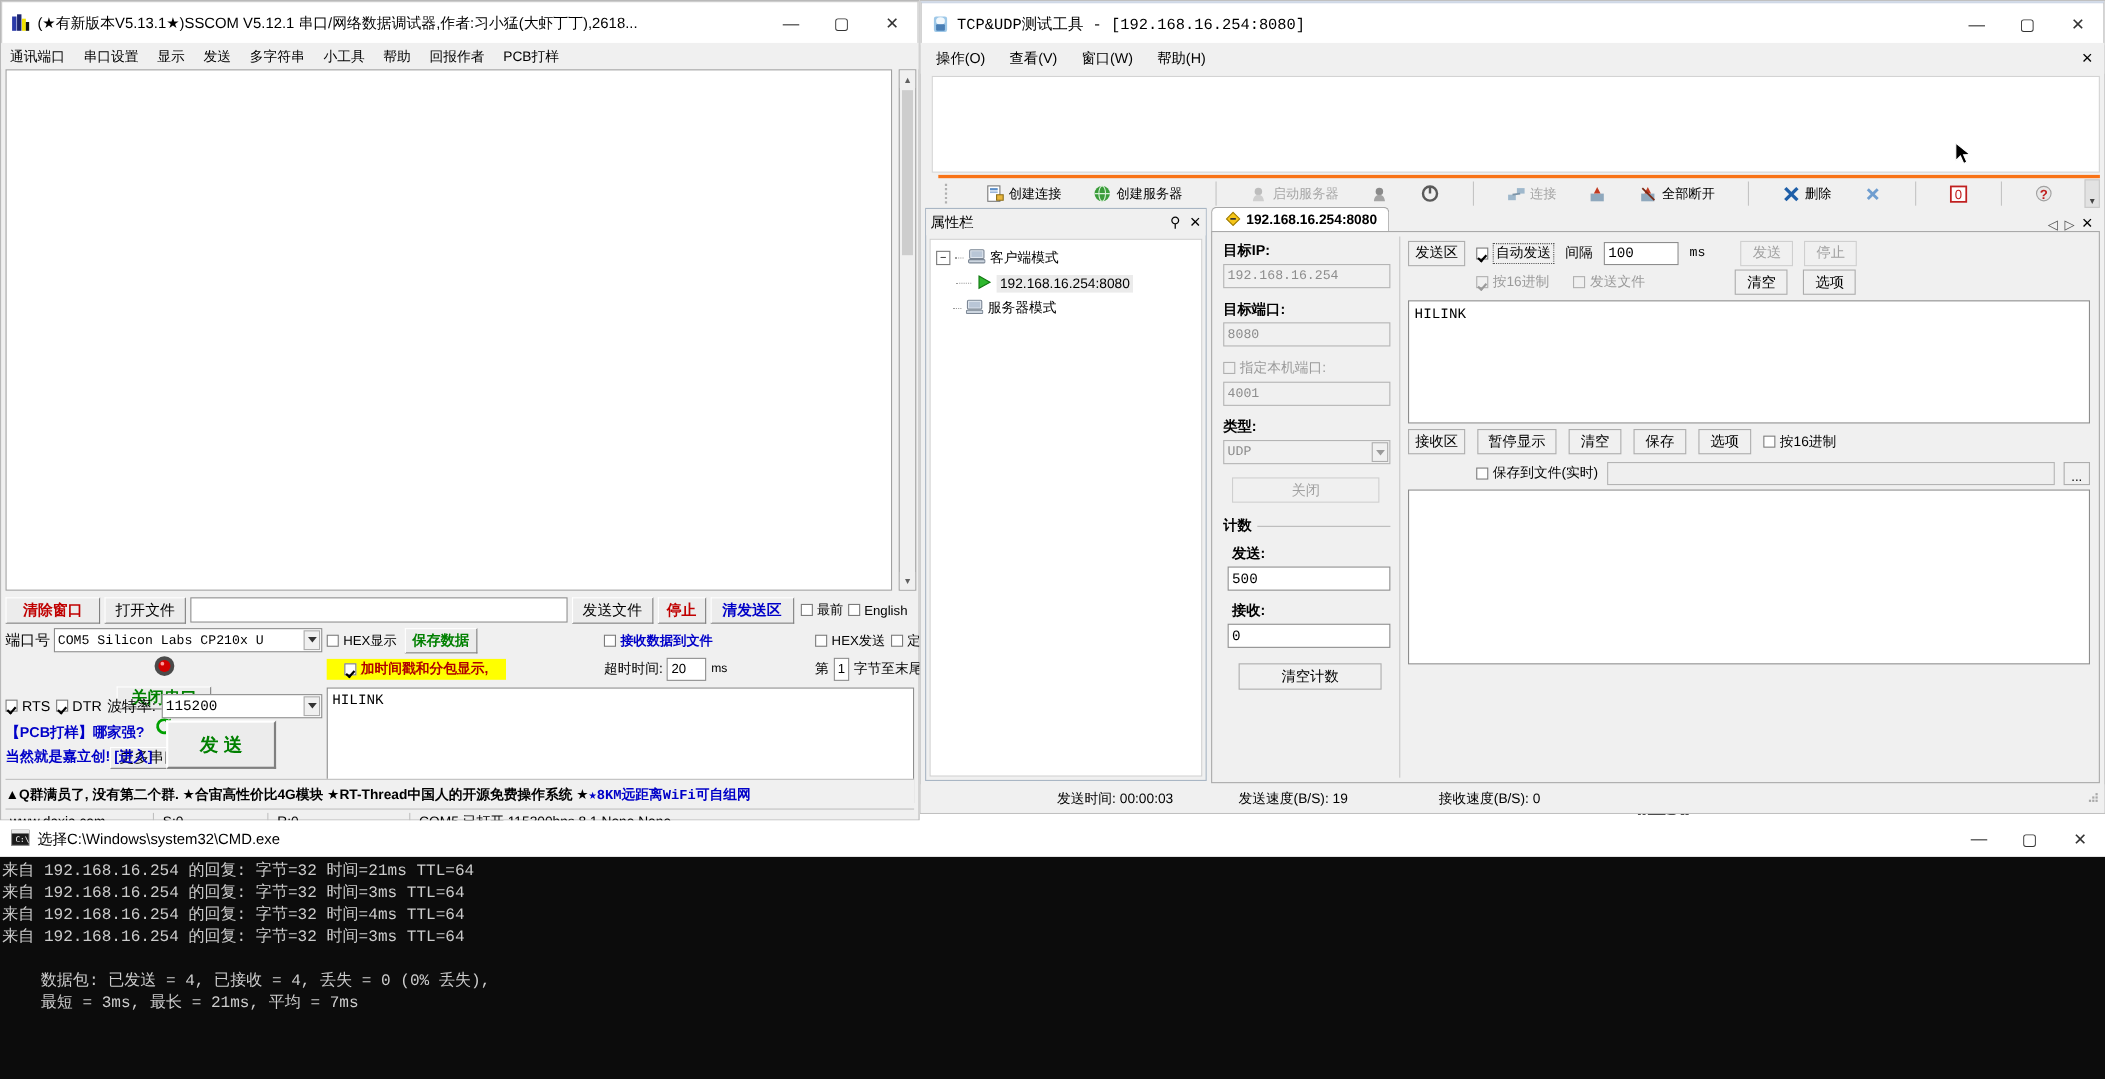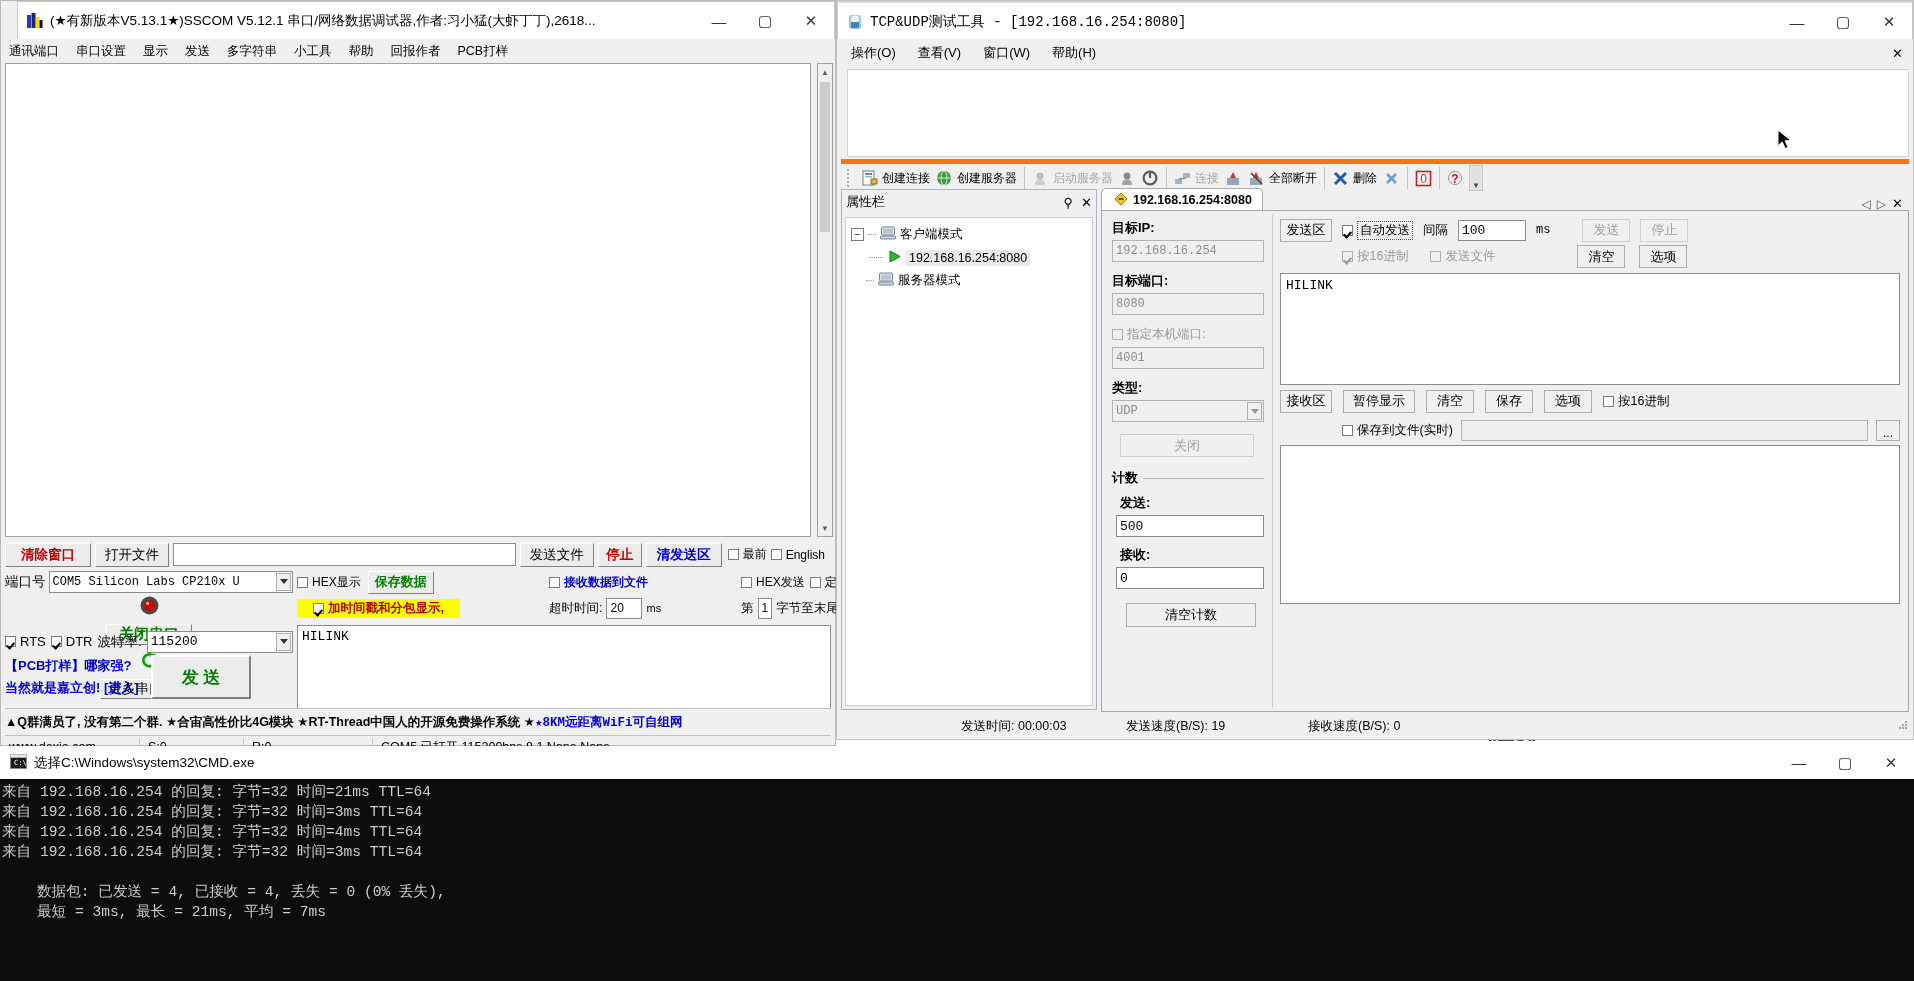--- a/index.html
+++ b/index.html
@@ -74,21 +74,21 @@
 </style>
 </head>
 <body>
 
 <div style="position:absolute;left:0;top:0;width:1914px;height:981px;background:#ffffff;"></div>
 <div style="position:absolute;left:1489px;top:718px;font-size:26px;font-weight:bold;color:#101010;
             clip-path:inset(0 0 35% 0);letter-spacing:1px;">模块</div>
 
 <div class="win" id="sscom">
 
-  <div class="tbar" style="position:absolute;left:16px;top:0;right:0;height:38px;">
+  <div class="tbar" style="position:absolute;left:0;top:0;right:0;height:38px;">
     <span class="t-ico" style="position:relative;">
       <svg width="18" height="18" viewBox="0 0 18 18">
         <rect x="1" y="3" width="4" height="13" fill="#2a3aa8"></rect>
         <rect x="5.5" y="1" width="4" height="15" fill="#1b2470"></rect>
         <rect x="10" y="5" width="3.5" height="11" fill="#f2e200"></rect>
         <rect x="13.5" y="8" width="3" height="8" fill="#111"></rect>
       </svg>
     </span>
     <span class="t-txt">(★有新版本V5.13.1★)SSCOM V5.12.1 串口/网络数据调试器,作者:习小猛(大虾丁丁),2618...</span>
     <span class="tbtns">
@@ -290,22 +290,22 @@
     <span style="margin-right:10px;font-size:13px;">✕</span>
   </div>
 
   <div style="position:absolute;left:10px;top:68px;right:4px;height:88px;background:#fff;border:1px solid #d3d3d3;box-sizing:border-box;"></div>
   <div style="position:absolute;left:940px;top:128px;">
     <svg width="18" height="22" viewBox="0 0 18 22">
       <path d="M1 1 L1 17 L5.2 12.8 L8.2 19.6 L11 18.3 L8.1 11.8 L14 11.6 Z" fill="#000" stroke="#fff" stroke-width="1"></path>
     </svg>
   </div>
 
-  <div style="position:absolute;left:4px;top:158px;right:4px;height:28px;display:flex;align-items:center;
-              background:#f0f0f0;border-top:5px solid #f97316;padding-left:6px;">
+  <div style="position:absolute;left:16px;top:158px;right:4px;height:28px;display:flex;align-items:center;
+              background:#f0f0f0;border-top:3px solid #f97316;padding-left:6px;justify-content:space-between;">
     <span style="width:4px;height:18px;border-left:2px dotted #b0b0b0;margin-right:5px;"></span>
 
     <span class="toolbtn">
       <svg width="17" height="17" viewBox="0 0 17 17">
           <rect x="2" y="1" width="11" height="14" fill="#fff" stroke="#7a7a7a"></rect>
           <rect x="4" y="3" width="7" height="2" fill="#5b8dc7"></rect>
           <rect x="4" y="6" width="7" height="1.5" fill="#9ab6da"></rect>
           <path d="M10 9h6v5h-6z" fill="#e8b63c" stroke="#8a6c18"></path>
         </svg>
       <span>创建连接</span>

